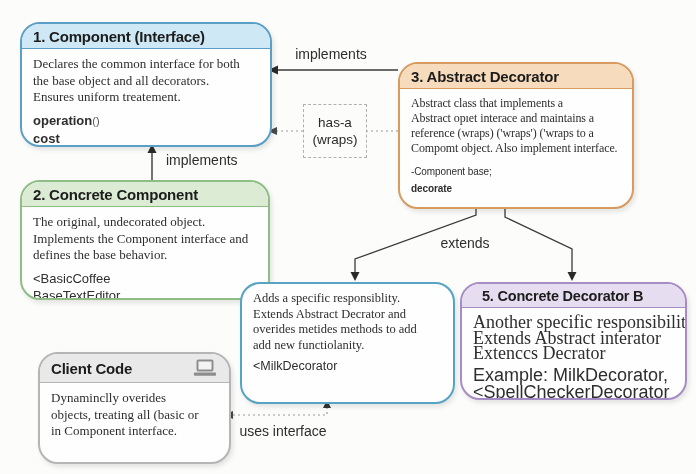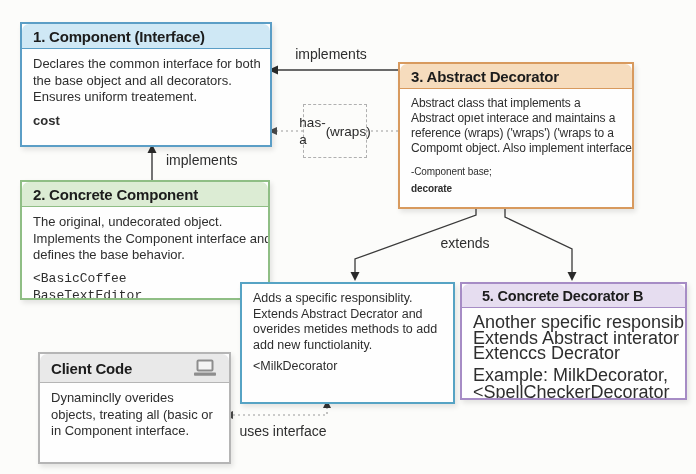--- a/index.html
+++ b/index.html
@@ -6,80 +6,83 @@
   body{
     width:696px;height:474px;position:relative;overflow:hidden;
     background:#fcfcfa;
     font-family:"Liberation Sans","DejaVu Sans",sans-serif;
     color:#2e2e2e;
   }
   .box{
     position:absolute;
     background:#fefefe;
     border:2px solid #15803d;
-    border-radius:0;
+    border-radius:20px;
     box-shadow:2px 3px 5px rgba(0,0,0,0.10);
     z-index:10;
     overflow:hidden;
   }
   .box-header{
     padding:4px 11px 3px 11px;
     border-bottom:1px solid rgba(0,0,0,0.15);
     border-radius:7px 7px 0 0;
     display:flex;align-items:center;justify-content:space-between;
   }
   .box-title{
     font-weight:bold;font-size:15px;color:#1c1c1c;letter-spacing:-0.2px;
   }
   .box-body{padding:7px 11px 6px 11px;font-size:13px;line-height:16.5px;}
-  .body-line{white-space:nowrap;}
+  .body-line{white-space:nowrap;font-family:Liberation Serif, serif;}
   .members{margin-top:6px;}
   .member-line{white-space:nowrap;line-height:17px;}
   .bold{font-weight:bold;}
   .paren{font-size:11px;color:#555;}
   .small-body .box-body{font-size:12px;line-height:15px;letter-spacing:-0.1px;}
   .conn-label{
     position:absolute;font-size:14px;color:#2e2e2e;z-index:20;
     text-align:center;
   }
   .hasa-box{
     position:absolute;left:303px;top:104px;width:62px;height:52px;
     border:1px dashed #b0b0b0;background:#fcfcfa;z-index:8;
-    display:flex;align-items:center;justify-content:center;
+    display:flex;flex-direction:column;align-items:center;justify-content:center;
     font-size:13.5px;line-height:17px;color:#2a2a2a;
   }
   svg.connectors{position:absolute;left:0;top:0;z-index:5;pointer-events:none;}
   .client-icon{display:flex;align-items:center;}
 </style>
 </head>
 <body>
 
 <div class="box" style="left: 20px; top: 22px; width: 248px; height: 121px; border-color: rgb(91, 158, 198);">
   <div class="box-header" style="background: rgb(207, 232, 245); border-bottom-color: rgb(91, 158, 198);">
     <span class="box-title">1. Component (Interface)</span>
   </div>
   <div class="box-body">
     <div class="body-line">Declares the common interface for both</div>
     <div class="body-line">the base object and all decorators.</div>
     <div class="body-line">Ensures uniform treatement.</div>
     <div class="members">
+      <div class="member-line">
+        <span class="bold">operation</span><span class="paren">()</span>
+      </div>
       <div class="member-line bold">cost</div>
     </div>
   </div>
 </div>
 
 <div class="box" style="left: 20px; top: 180px; width: 246px; height: 116px; border-color: rgb(143, 190, 133);">
   <div class="box-header" style="background: rgb(220, 236, 212); border-bottom-color: rgb(143, 190, 133);">
     <span class="box-title">2. Concrete Component</span>
   </div>
   <div class="box-body">
     <div class="body-line">The original, undecorated object.</div>
     <div class="body-line">Implements the Component interface and</div>
     <div class="body-line">defines the base behavior.</div>
-    <div class="members" style="font-family:Liberation Mono, monospace;">
+    <div class="members" style="">
       <div class="member-line">&lt;BasicCoffee</div>
       <div class="member-line">BaseTextEditor</div>
     </div>
   </div>
 </div>
 
 <div class="box small-body" style="left: 398px; top: 62px; width: 232px; height: 143px; border-color: rgb(216, 154, 94);">
   <div class="box-header" style="background: rgb(246, 220, 189); border-bottom-color: rgb(216, 154, 94);">
     <span class="box-title">3. Abstract Decorator</span>
   </div>

